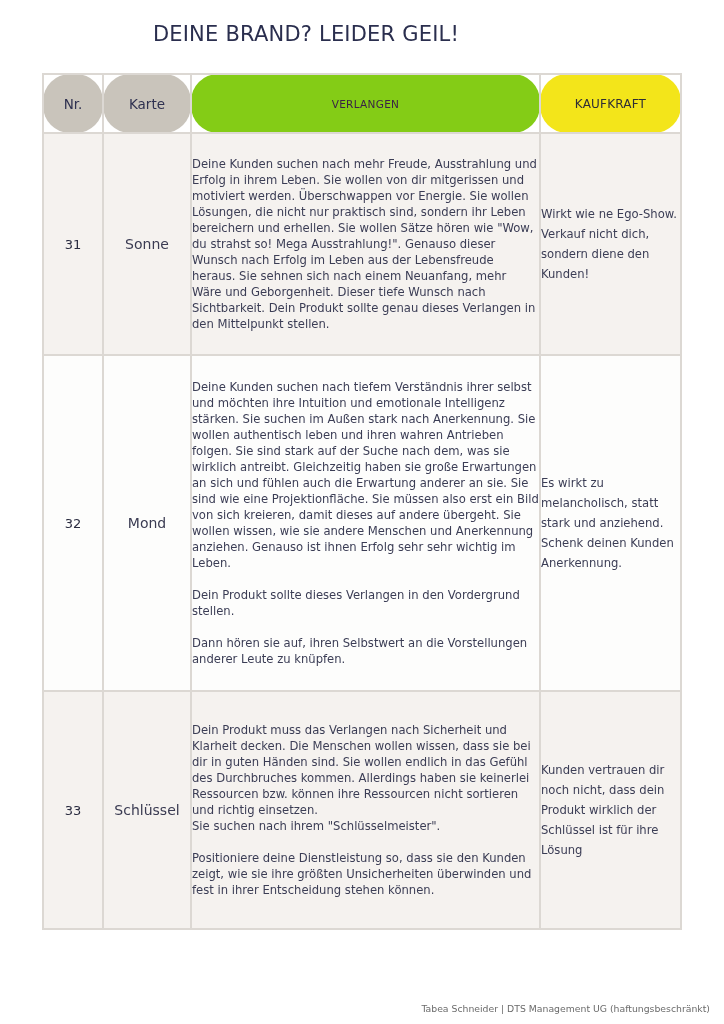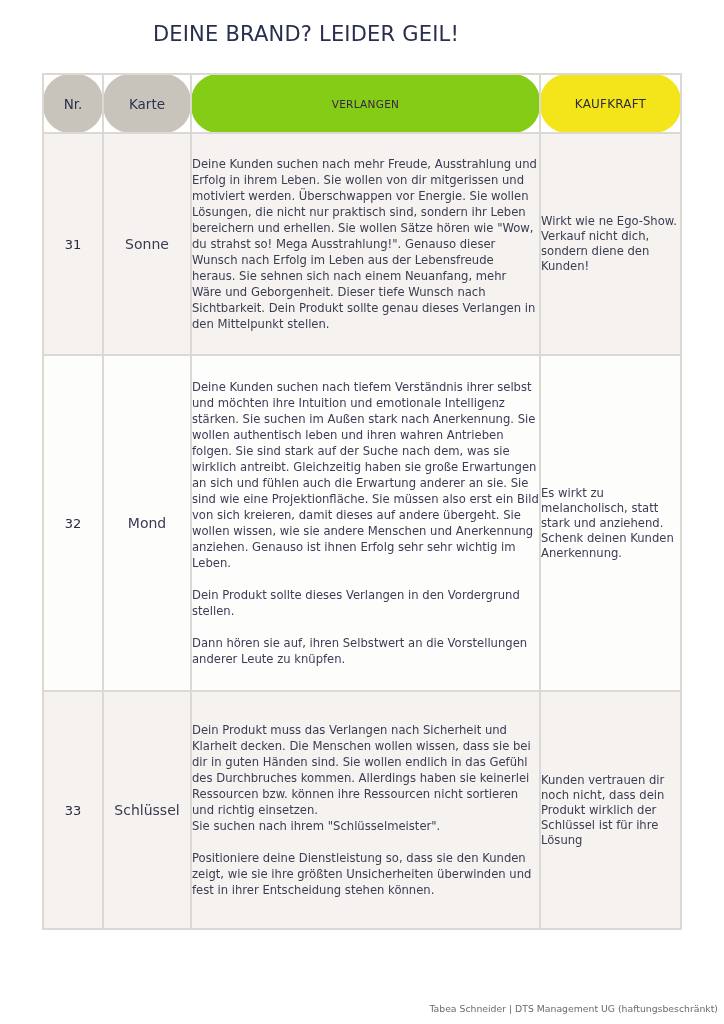--- a/index.html
+++ b/index.html
@@ -93,32 +93,32 @@
       margin-left: 8px;
     }
     td.cell-verlangen p {
       margin: 0;
     }
     td.cell-verlangen p + p {
       margin-top: 16px;
     }
     td.cell-kaufkraft {
       font-size: 11.6px;
-      line-height: 15px;
+      line-height: 20px;
       padding: 0 10px 0 11px;
       color: #3b3d55;
     }
     tr.r31 td { height: 220px; }
     tr.r32 td { height: 334px; }
     tr.r33 td { height: 236px; }
 
     .footer {
       position: absolute;
       top: 1003px;
-      right: 6px;
+      right: 14px;
       font-size: 9.3px;
       color: #6b6b6b;
       white-space: nowrap;
     }
   </style>
 </head>
 <body>
 
 <h1 class="page-title">DEINE BRAND? LEIDER GEIL!</h1>
 

